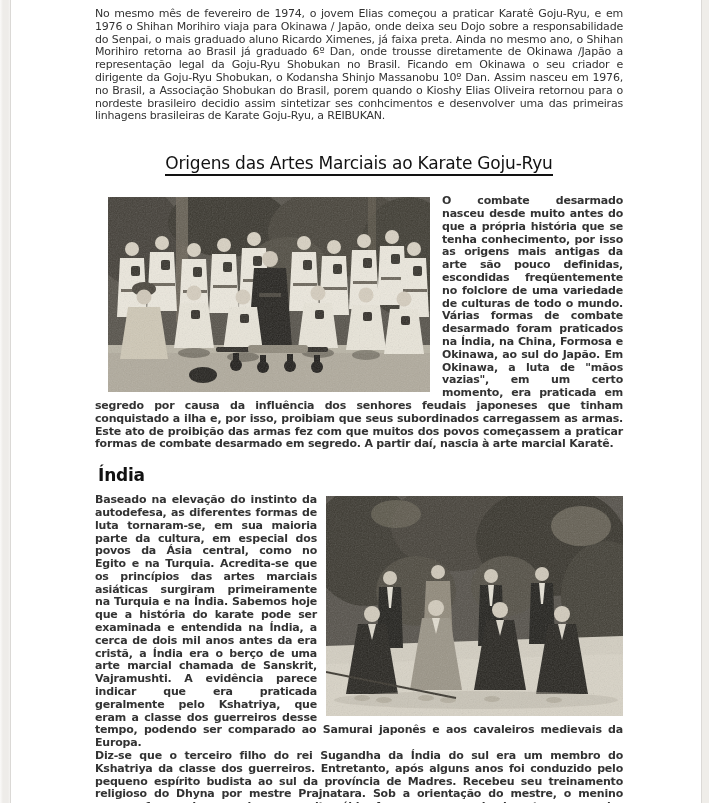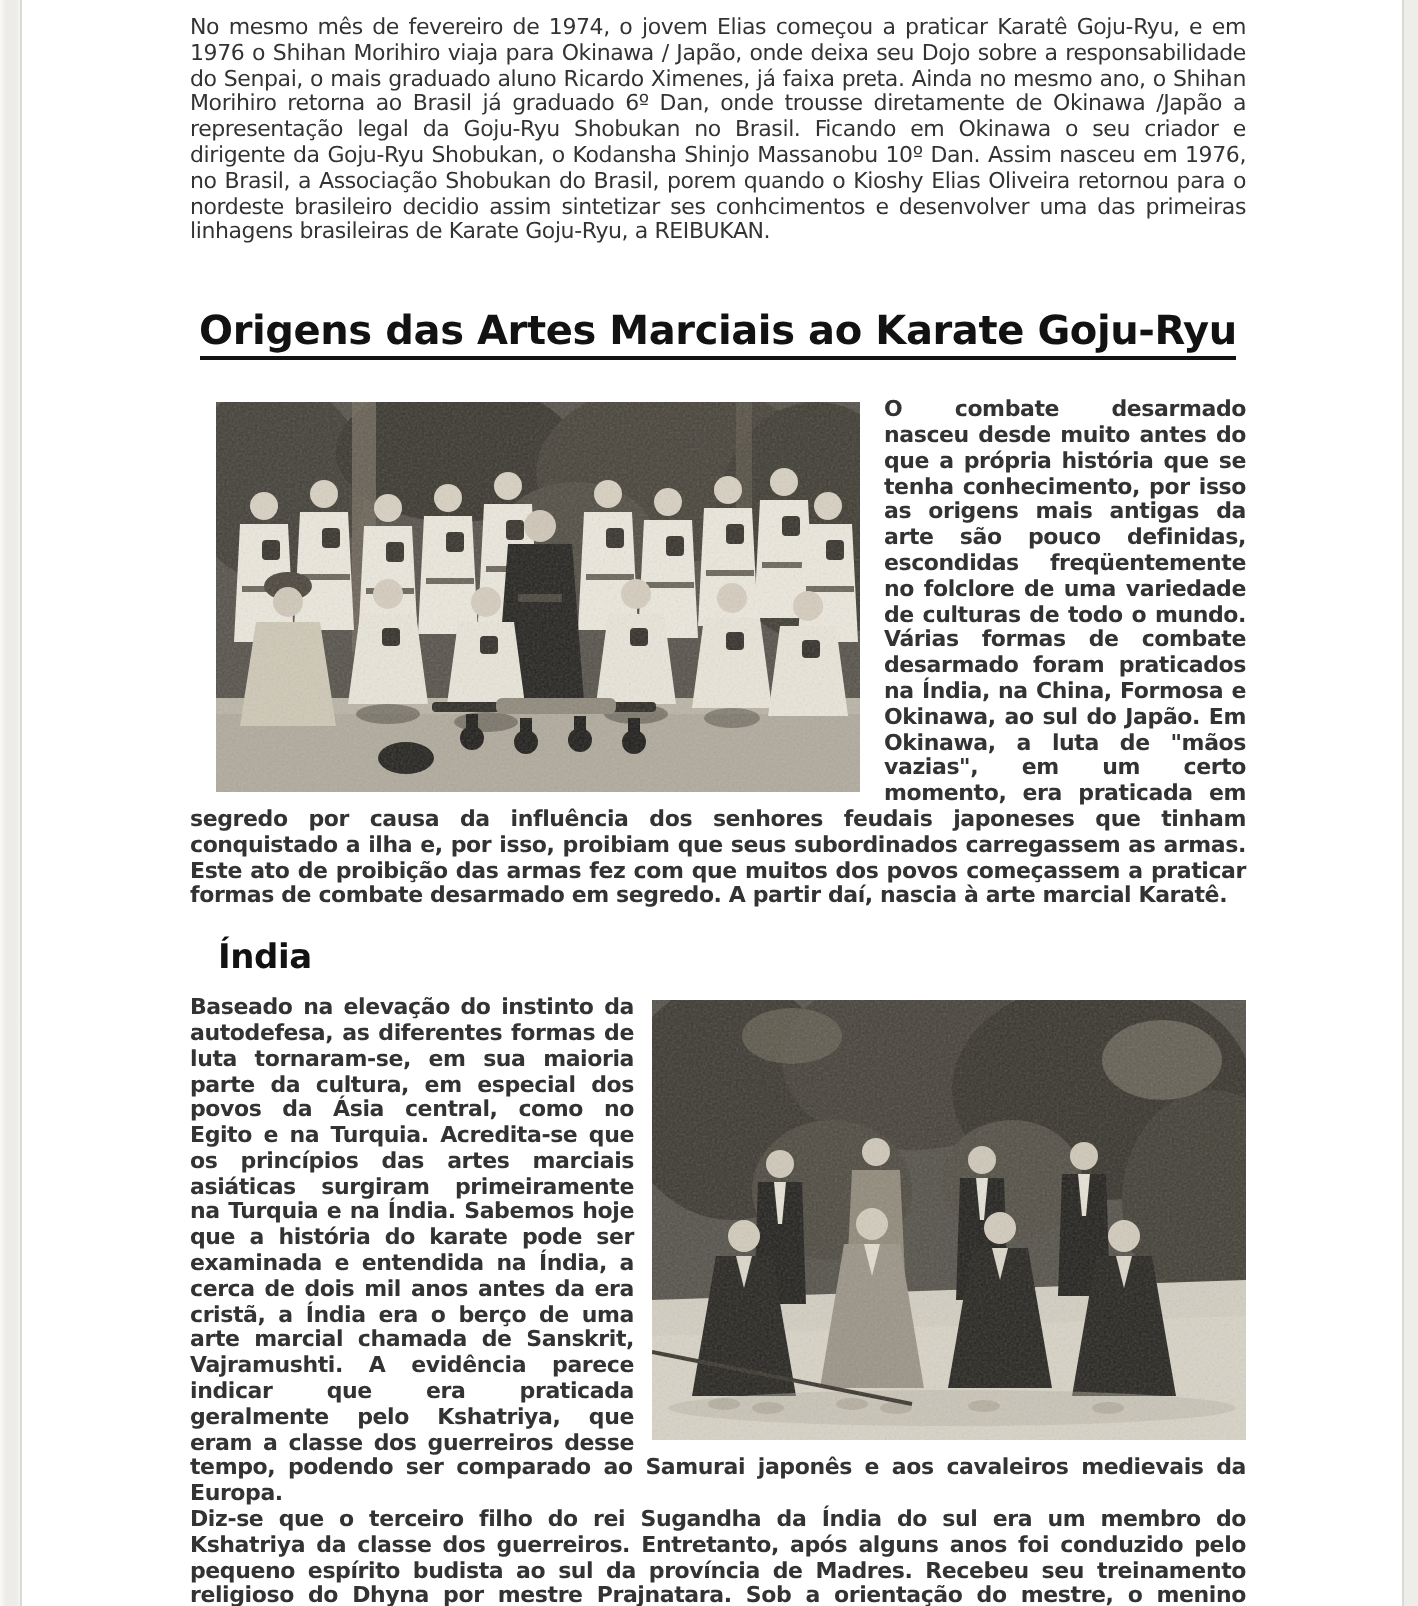--- a/index.html
+++ b/index.html
@@ -34,31 +34,31 @@
     font-size: 11px;
     line-height: 12.8px;
     letter-spacing: -0.2px;
     text-align: justify;
     color: #333333;
   }
   .justify-last { text-align-last: justify; }
   h1.main-heading {
     margin: 30px 0 22px 0;
     text-align: center;
-    font-size: 20px;
-    font-weight: bold;
+    font-size: 17px;
+    font-weight: normal;
     color: #121212;
     letter-spacing: -0.2px;
   }
   h1.main-heading .u {
     border-bottom: 2px solid #121212;
     padding-bottom: 1px;
   }
   h2.sub-heading {
-    margin: 14px 0 9px 14px;
+    margin: 14px 0 9px 3px;
     font-size: 17px;
     font-weight: bold;
     color: #121212;
     letter-spacing: -0.2px;
   }
   figure { margin: 0; padding: 0; }
   .photo svg { display: block; }
   .photo-left  { float: left;  margin: 2px 12px 4px 13px; }
   .photo-right { float: right; margin: 2px 0 6px 9px; }
   .clear { clear: both; }

